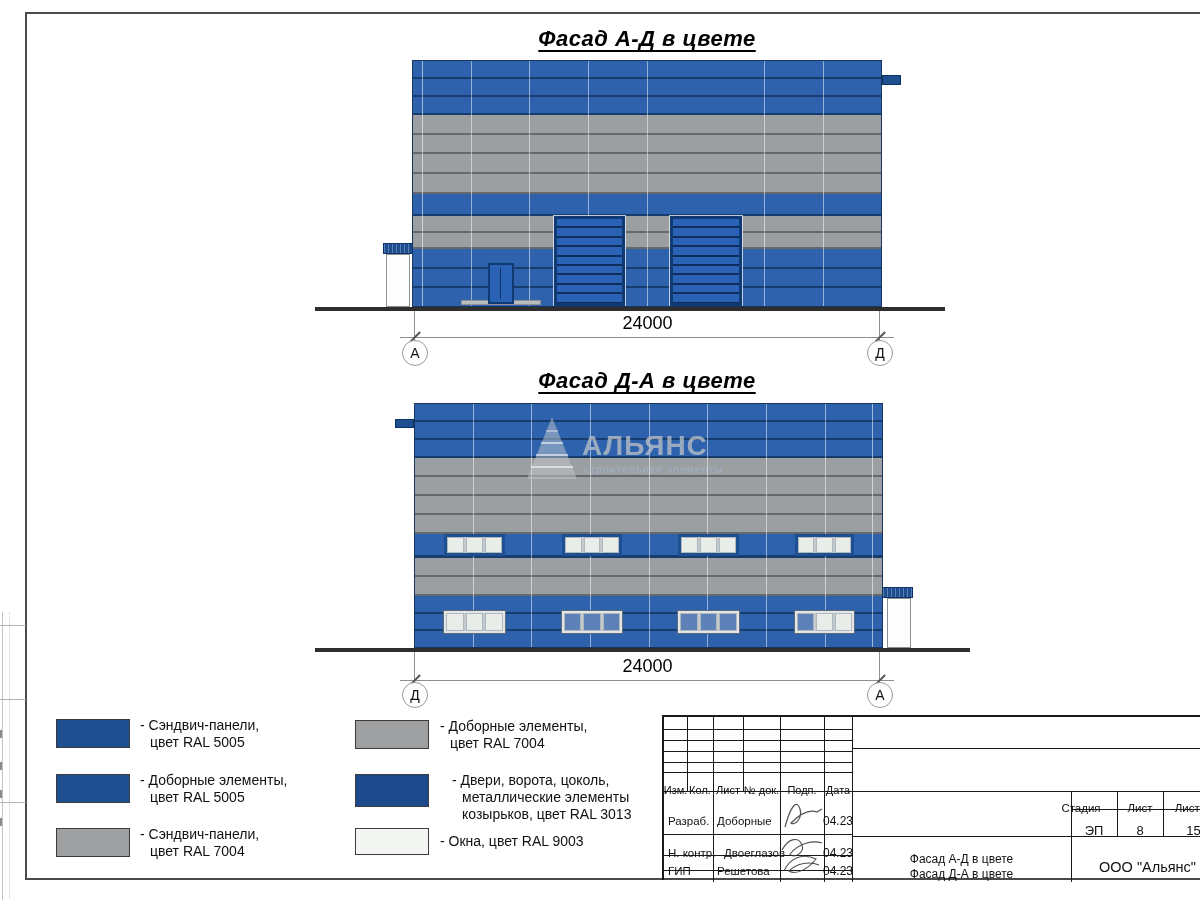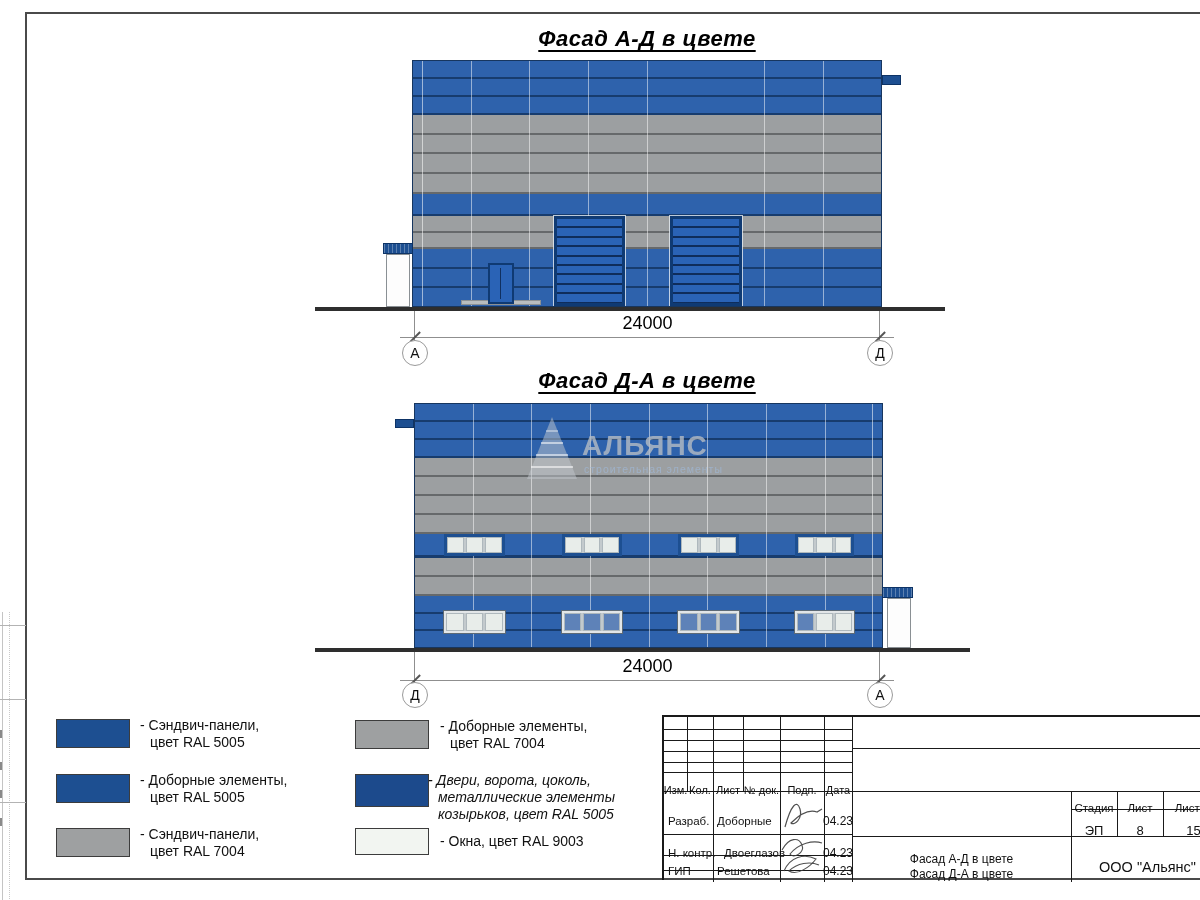--- a/index.html
+++ b/index.html
@@ -234,24 +234,24 @@
       <div>цвет RAL 7004</div>
     </div>
 
     <div class="swatch" style="left: 355px; top: 720px; background-color: rgb(158, 160, 161);"></div>
     <div class="leg-label" style="left:440px;top:718px;">
       <div>- Доборные элементы,</div>
       <div>цвет RAL 7004</div>
     </div>
 
     <div class="swatch" style="left: 355px; top: 774px; height: 33px; background-color: rgb(28, 74, 140);"></div>
-    <div class="leg-label" style="left:428px;top:772px;font-style:italic;">
+    <div class="leg-label" style="left:452px;top:772px;">
       <div>- Двери, ворота, цоколь,</div>
       <div>металлические элементы</div>
-      <div>козырьков, цвет RAL 5005</div>
+      <div>козырьков, цвет RAL 3013</div>
     </div>
 
     <div class="swatch" style="left: 355px; top: 828px; height: 27px; background-color: rgb(242, 245, 241);"></div>
     <div class="leg-label" style="left:440px;top:833px;">
       <div>- Окна, цвет RAL 9003</div>
     </div>
   </div>
 
   <div class="abs tb">
 
@@ -300,21 +300,21 @@
     <div class="tb-cell val" style="left:160px;top:138px;width:28px;height:15px;font-size:12px;">04.23</div>
 
     <svg class="sig" style="left:117px;top:80px;" width="44" height="38" viewBox="0 0 44 38">
       <path d="M4,30 C10,8 16,2 19,12 C22,22 13,29 10,26 C18,18 28,12 36,15 L41,12" fill="none" stroke="#3d3d3d" stroke-width="1.2" opacity="0.9"></path>
     </svg>
     <svg class="sig" style="left:113px;top:118px;" width="50" height="45" viewBox="0 0 50 45">
       <path d="M5,15 C12,2 22,2 25,10 C28,18 16,24 13,19 C22,8 36,5 45,8" fill="none" stroke="#3d3d3d" stroke-width="1.1" opacity="0.9"></path>
       <path d="M7,36 C13,22 27,18 39,24 C33,32 20,41 12,36 C20,28 33,26 42,30" fill="none" stroke="#3d3d3d" stroke-width="1.1" opacity="0.9"></path>
     </svg>
 
-    <div class="tb-cell md" style="left:407px;top:74px;width:46px;height:18px;">Стадия</div>
+    <div class="tb-cell md" style="left:394px;top:74px;width:46px;height:18px;">Стадия</div>
     <div class="tb-cell md" style="left:453px;top:74px;width:46px;height:18px;">Лист</div>
     <div class="tb-cell md" style="left:499px;top:74px;width:61px;height:18px;">Листов</div>
     <div class="tb-cell val" style="left:407px;top:92px;width:46px;height:27px;">ЭП</div>
     <div class="tb-cell val" style="left:453px;top:92px;width:46px;height:27px;">8</div>
     <div class="tb-cell val" style="left:499px;top:92px;width:61px;height:27px;">15</div>
 
     <div class="tb-cell doc" style="left:188px;top:119px;width:219px;height:46px;">
       <div>Фасад А-Д в цвете</div>
       <div>Фасад Д-А в цвете</div>
     </div>

